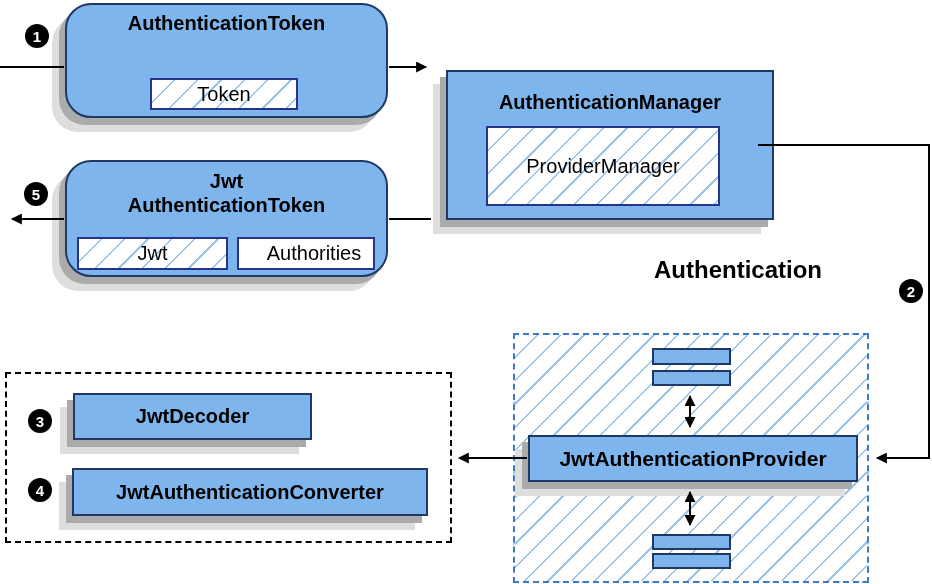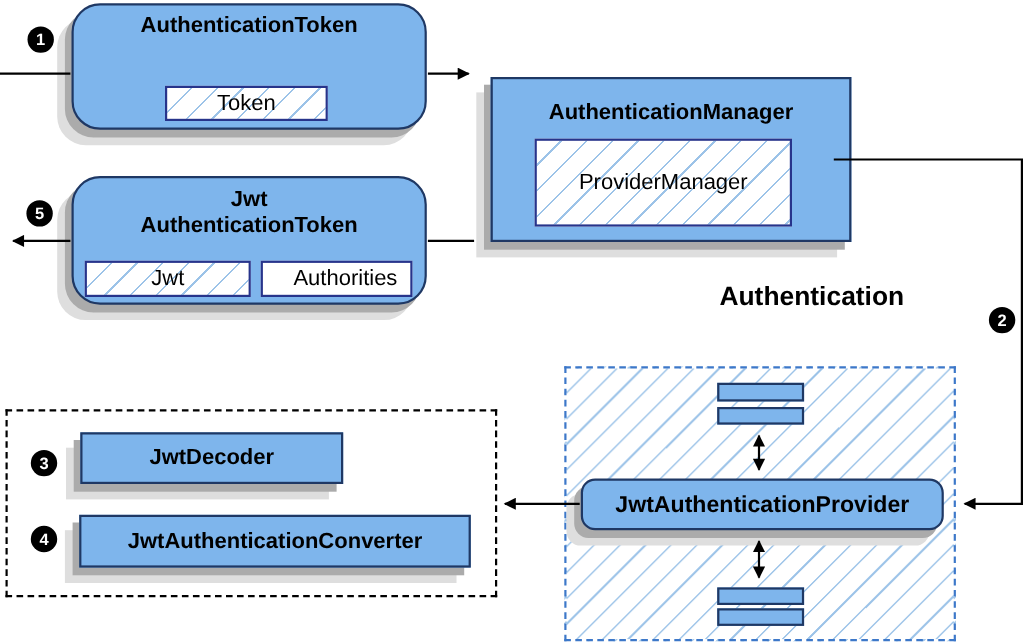--- a/index.html
+++ b/index.html
@@ -41,21 +41,21 @@
     position:absolute;left:513px;top:333px;width:356px;height:250px;
     border:2px dashed var(--dashed-blue);box-sizing:border-box;z-index:3;
   }
   .bar{
     position:absolute;width:79px;background:var(--node-fill);
     border:2px solid var(--node-border);box-sizing:border-box;
   }
   .provider-node{
     position:absolute;left:528px;top:435px;width:330px;height:47px;
     display:flex;align-items:center;justify-content:center;
-    font-weight:bold;font-size:21px;z-index:4;border-radius:13px;
+    font-weight:bold;font-size:21px;z-index:4;
   }
   .black-dashed{
     position:absolute;left:5px;top:372px;width:447px;height:171px;
     border:2px dashed #000;box-sizing:border-box;z-index:1;
   }
   .plain-node{
     display:flex;align-items:center;justify-content:center;
     font-weight:bold;font-size:20px;z-index:4;
   }
   .badge{

